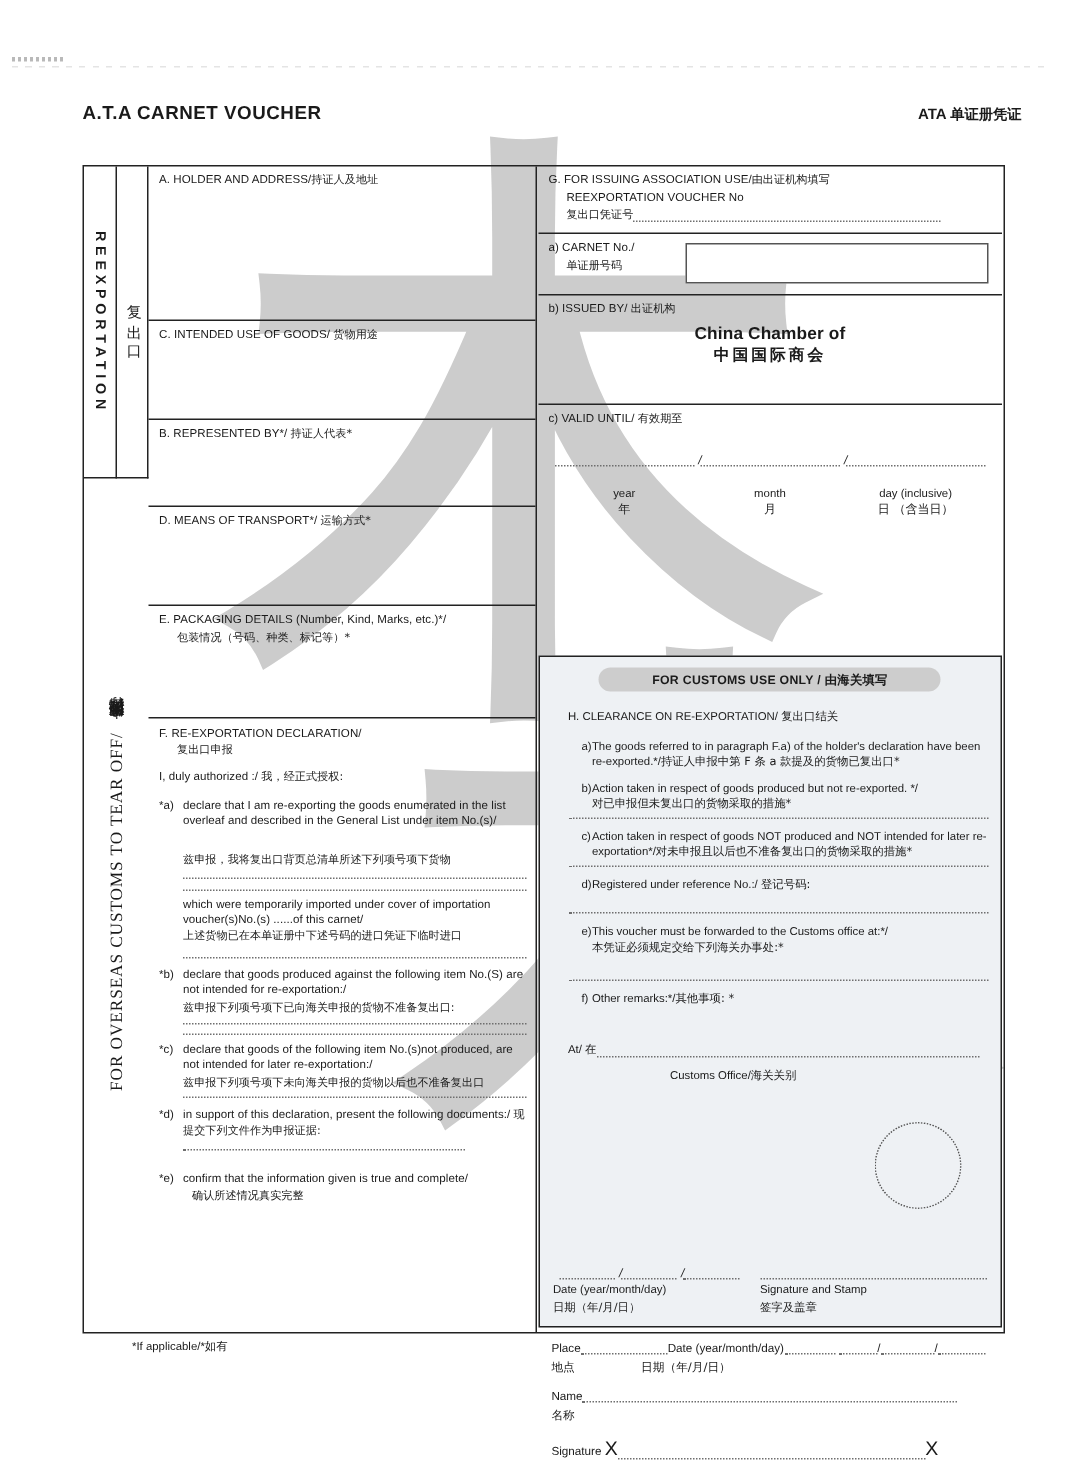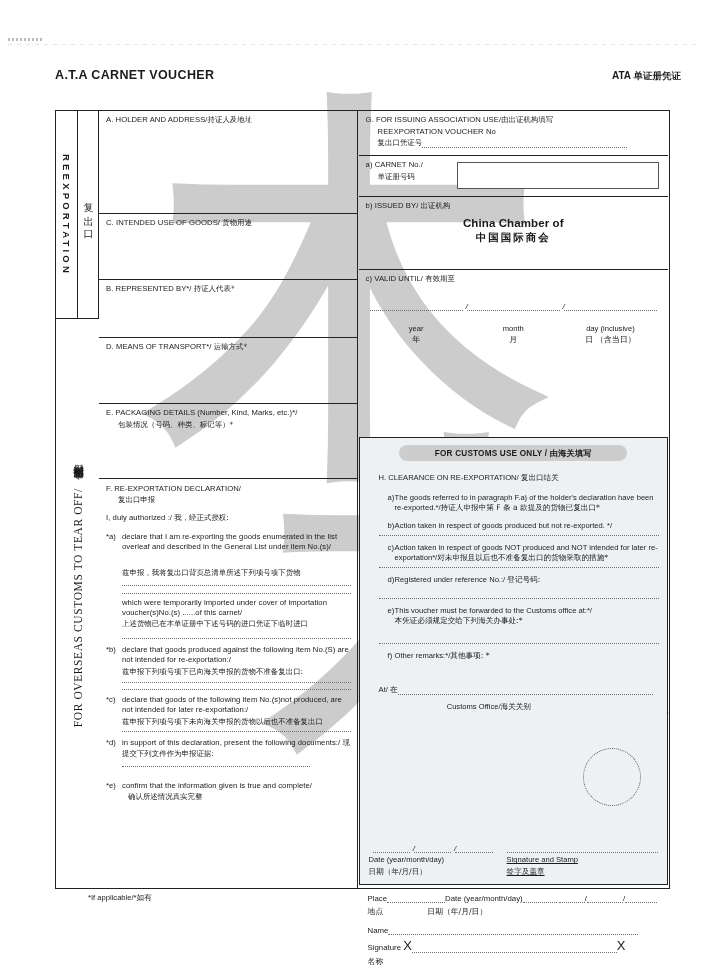--- a/index.html
+++ b/index.html
@@ -98,21 +98,21 @@
   .citem{margin-bottom:7px;font-size:7.6px;line-height:1.34;padding-left:10px;}
   .citem .k{position:absolute;left:9px;}
   .citem .bd{padding-left:16px;position:relative;}
 
   .circle{position:absolute;right:26px;top:310px;width:56px;height:56px;
      border:1.6px dotted #555;border-radius:50%;}
 
   .sigrow{position:absolute;left:9px;right:9px;bottom:7px;}
   .sigrow .cols{display:flex;gap:10px;}
   .sigrow .c1{width:128px;}
-  .sigrow .c2{flex:1;text-decoration:underline;}
+  .sigrow .c2{flex:1;}
   .sigrow .t{font-size:7.6px;line-height:1.3;margin-top:2px;}
 
   .bottom-block{position:absolute;left:302.6px;top:774px;width:309.4px;height:105px;
      box-sizing:border-box;padding:9px 9px 0 9px;}
   .brow{font-size:7.8px;margin-bottom:3px;white-space:nowrap;}
   .bigX{font-size:13px;font-weight:400;}
 
   .footnote{position:absolute;left:88px;top:893px;font-size:7.6px;z-index:6;}
 </style>
 </head>
@@ -306,20 +306,21 @@
           <div class="bd">
             <span class="k">a)</span>
             <span>The goods referred to in paragraph F.a) of the holder's declaration have been re-exported.*/</span><span class="cn">持证人申报中第 F 条 a 款提及的货物已复出口*</span>
           </div>
         </div>
 
         <div class="citem">
           <div class="bd">
             <span class="k">b)</span>
             <span>Action taken in respect of goods produced but not re-exported. */</span>
+            <div class="cn">对已申报但未复出口的货物采取的措施*</div>
           </div>
           <div class="dots" style="margin-top:4px"></div>
         </div>
 
         <div class="citem">
           <div class="bd">
             <span class="k">c)</span>
             <span>Action taken in respect of goods NOT produced and NOT intended for later re-exportation*/</span><span class="cn">对未申报且以后也不准备复出口的货物采取的措施*</span>
           </div>
           <div class="dots" style="margin-top:4px"></div>
@@ -395,24 +396,24 @@
       <div class="brow">
         <span>Place</span><span class="dotline" style="width:58px"></span><span>Date (year/month/day)</span><span class="dotline" style="width:34px"></span> <span class="dotline" style="width:26px"></span>/<span class="dotline" style="width:36px"></span>/<span class="dotline" style="width:32px"></span>
       </div>
       <div class="brow sub" style="margin-bottom:9px">
         <span class="cn">地点</span>
         <span class="cn" style="margin-left:42px">日期（年/月/日）</span>
       </div>
       <div class="brow">
         <span>Name</span><span class="dotline" style="width:250px"></span>
       </div>
+      <div class="brow sub cn" style="margin-bottom:9px">名称</div>
       <div class="brow">
         <span>Signature</span>
         <span class="bigX">X</span><span class="dotline" style="width:205px"></span><span class="bigX">X</span>
       </div>
-      <div class="brow sub cn" style="margin-bottom:9px">名称</div>
 
     </div>
 
   </div>
 
   <div class="footnote">*If applicable/*如有</div>
 </div>
 
 </body></html>

